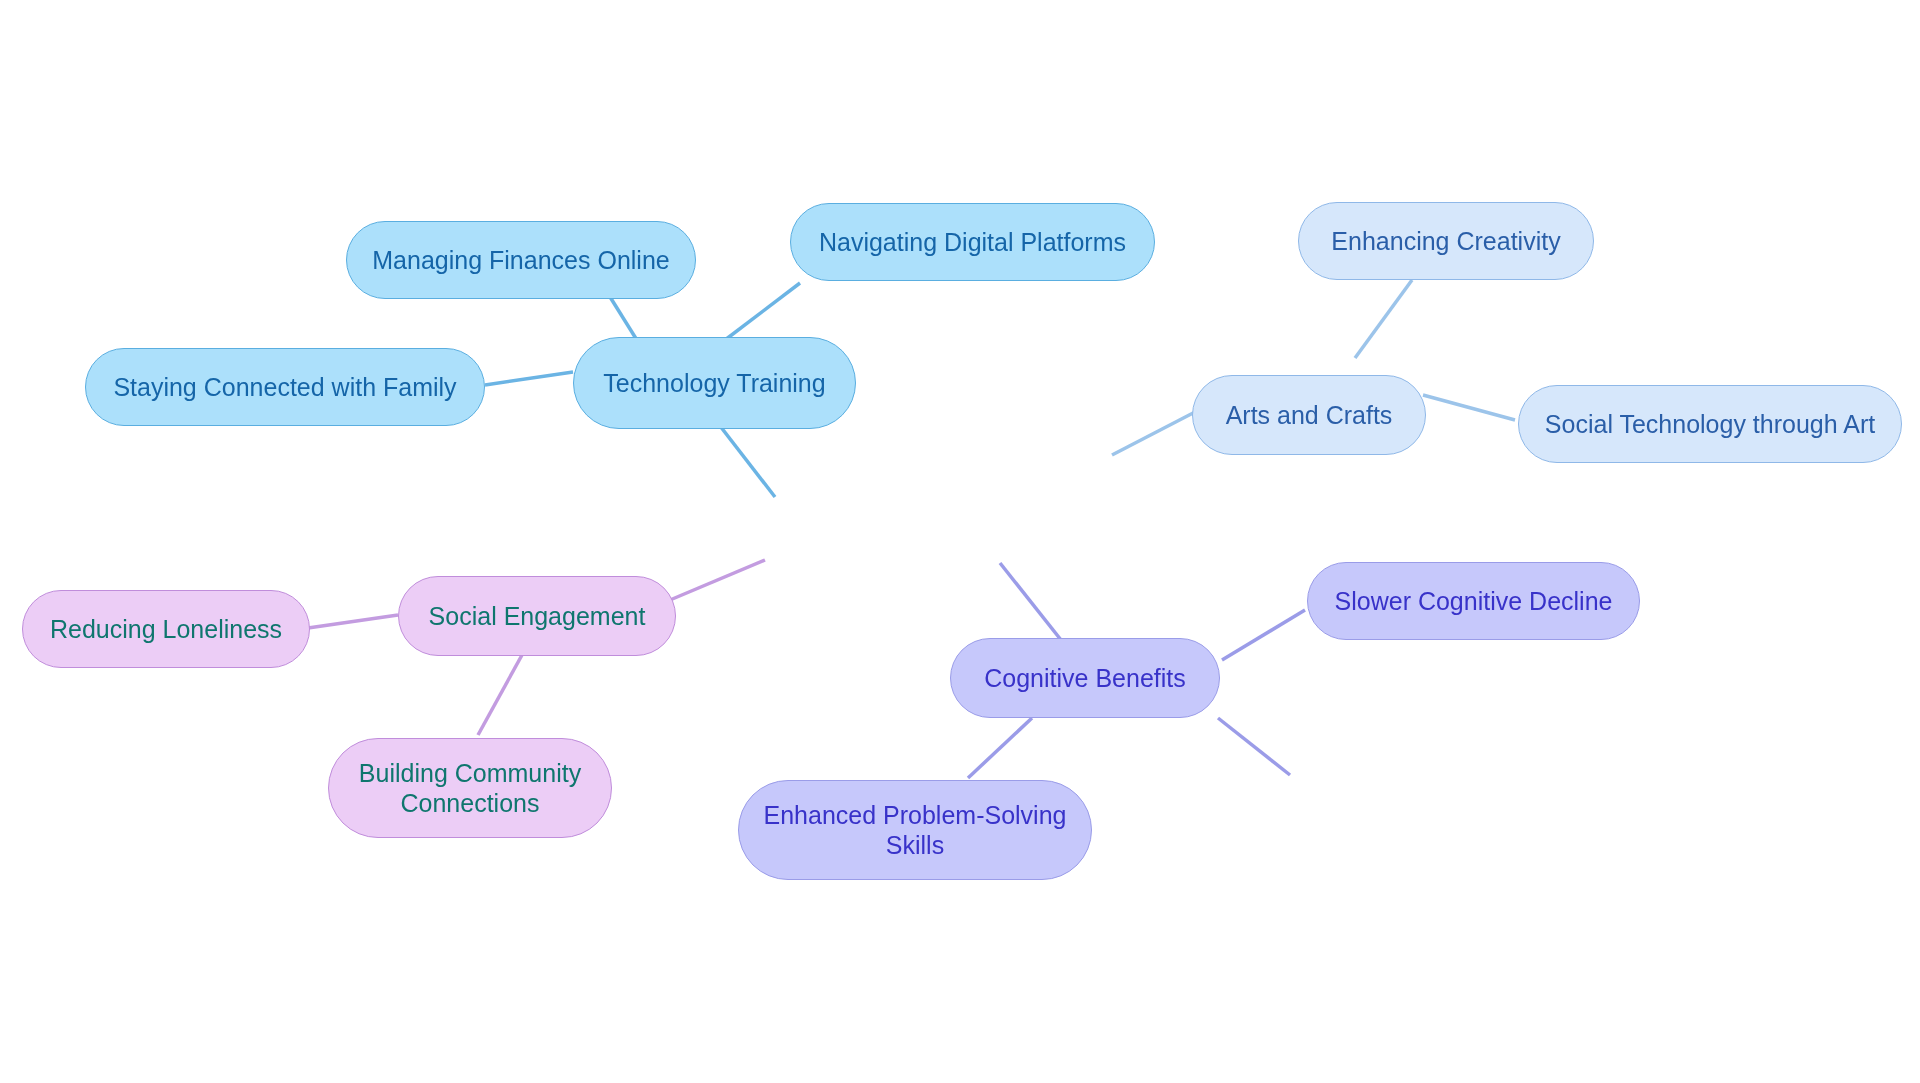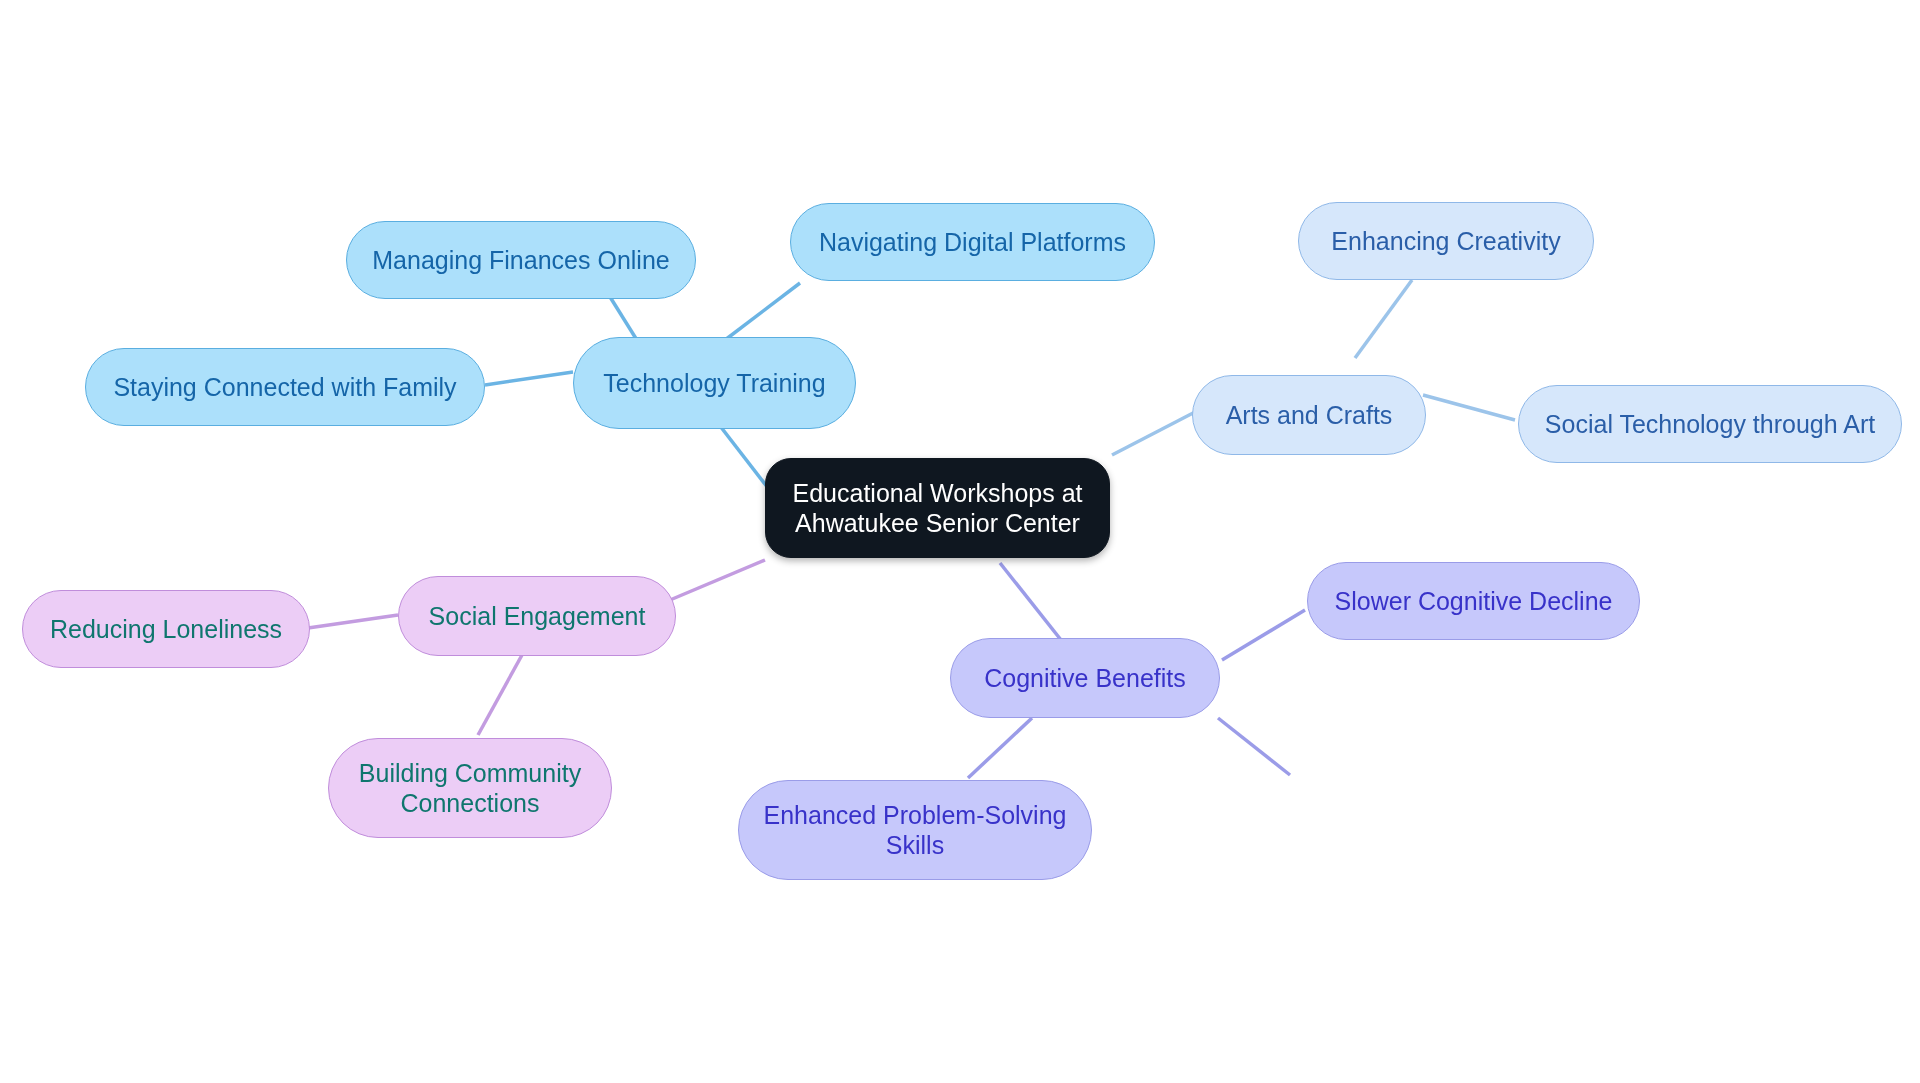--- a/index.html
+++ b/index.html
@@ -93,22 +93,20 @@
     <line x1="398" y1="615" x2="308" y2="628" stroke="#c39ce0" stroke-width="3.5"></line>
     <line x1="522" y1="655" x2="478" y2="735" stroke="#c39ce0" stroke-width="3.5"></line>
 
     <line x1="1000" y1="563" x2="1065" y2="645" stroke="#9b9ce8" stroke-width="3.5"></line>
 
     <line x1="1222" y1="660" x2="1305" y2="610" stroke="#9b9ce8" stroke-width="3.5"></line>
     <line x1="1218" y1="718" x2="1290" y2="775" stroke="#9b9ce8" stroke-width="3.5"></line>
     <line x1="1032" y1="718" x2="968" y2="778" stroke="#9b9ce8" stroke-width="3.5"></line>
   </svg>
 
-  <div class="node node-root" style="left:765px; top:458px; width:345px; height:100px;">Educational Workshops at
-Ahwatukee Senior Center</div>
 
   <div class="node node-tech" style="left:573px; top:330px; width:283px; height:92px;margin-top:7px;">Technology Training</div>
 
   <div class="node node-tech" style="left:346px; top:190px; width:350px; height:78px;margin-top:31px;">Managing Finances Online</div>
 
   <div class="node node-tech" style="left:790px; top:203px; width:365px; height:78px;">Navigating Digital Platforms</div>
 
   <div class="node node-tech" style="left:85px; top:348px; width:400px; height:78px;">Staying Connected with Family</div>
 
   <div class="node node-arts" style="left:1192px; top:355px; width:234px; height:80px;margin-top:20px;">Arts and Crafts</div>

